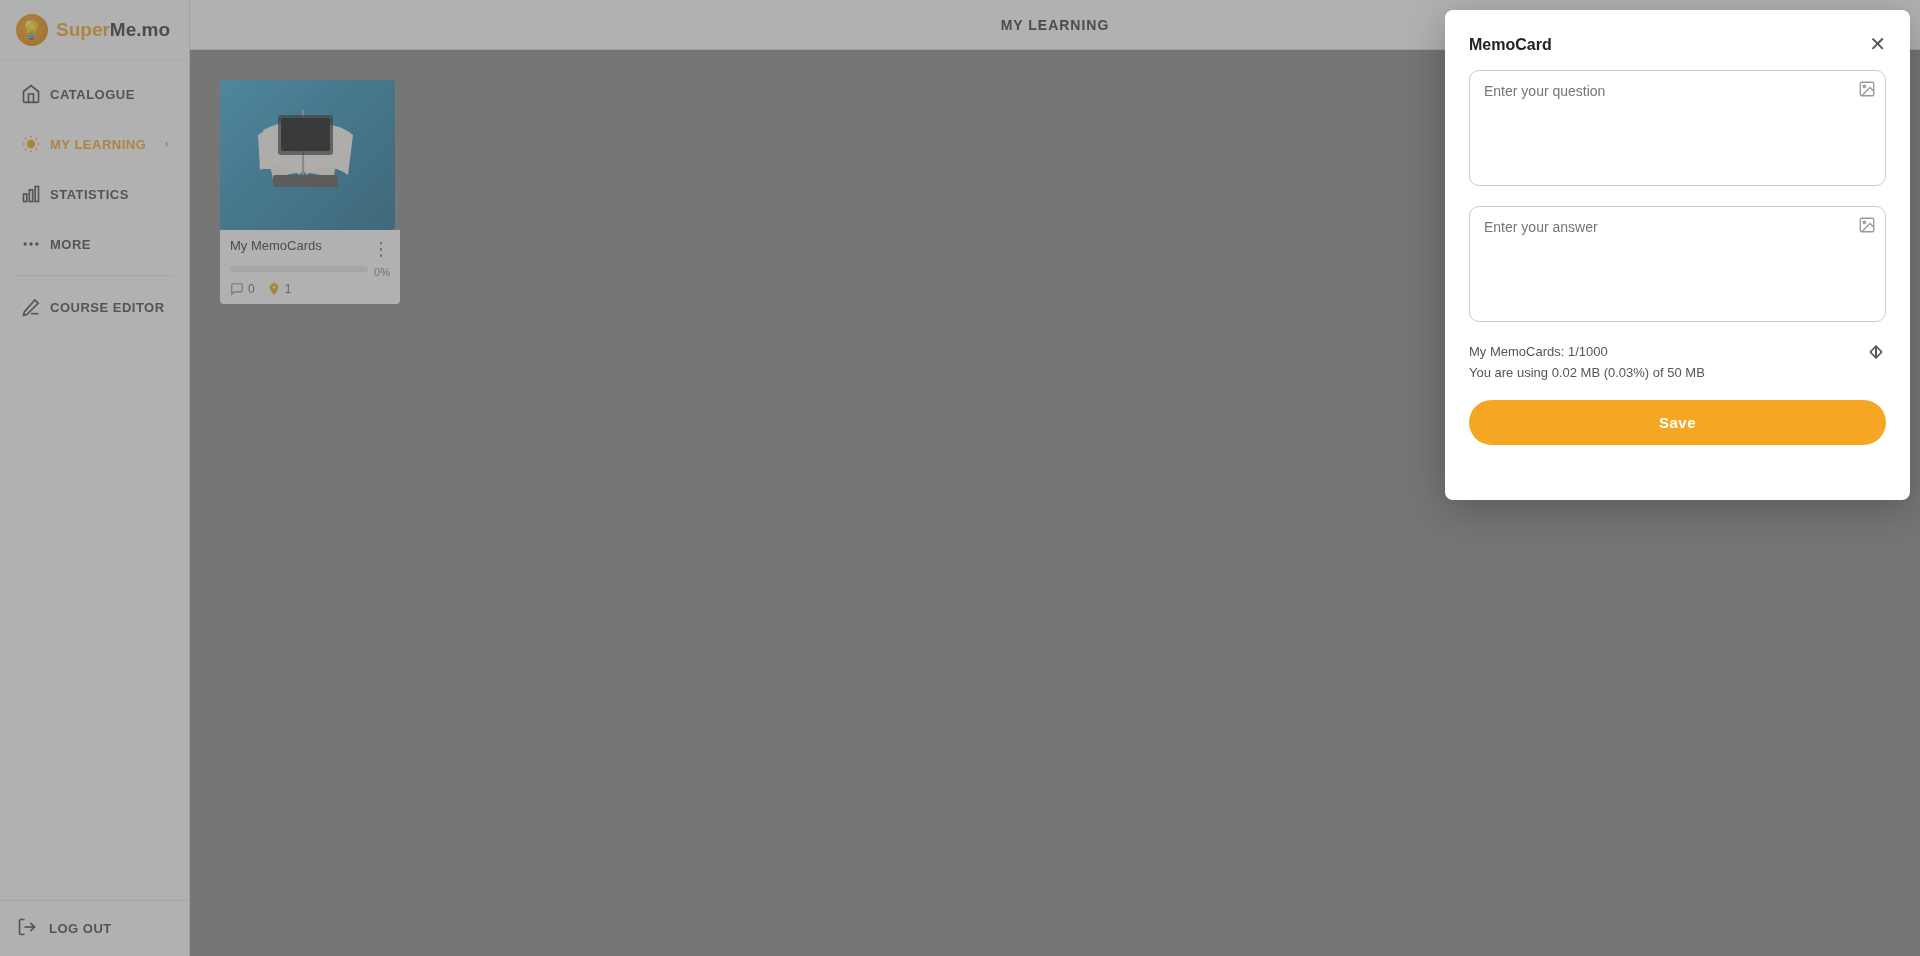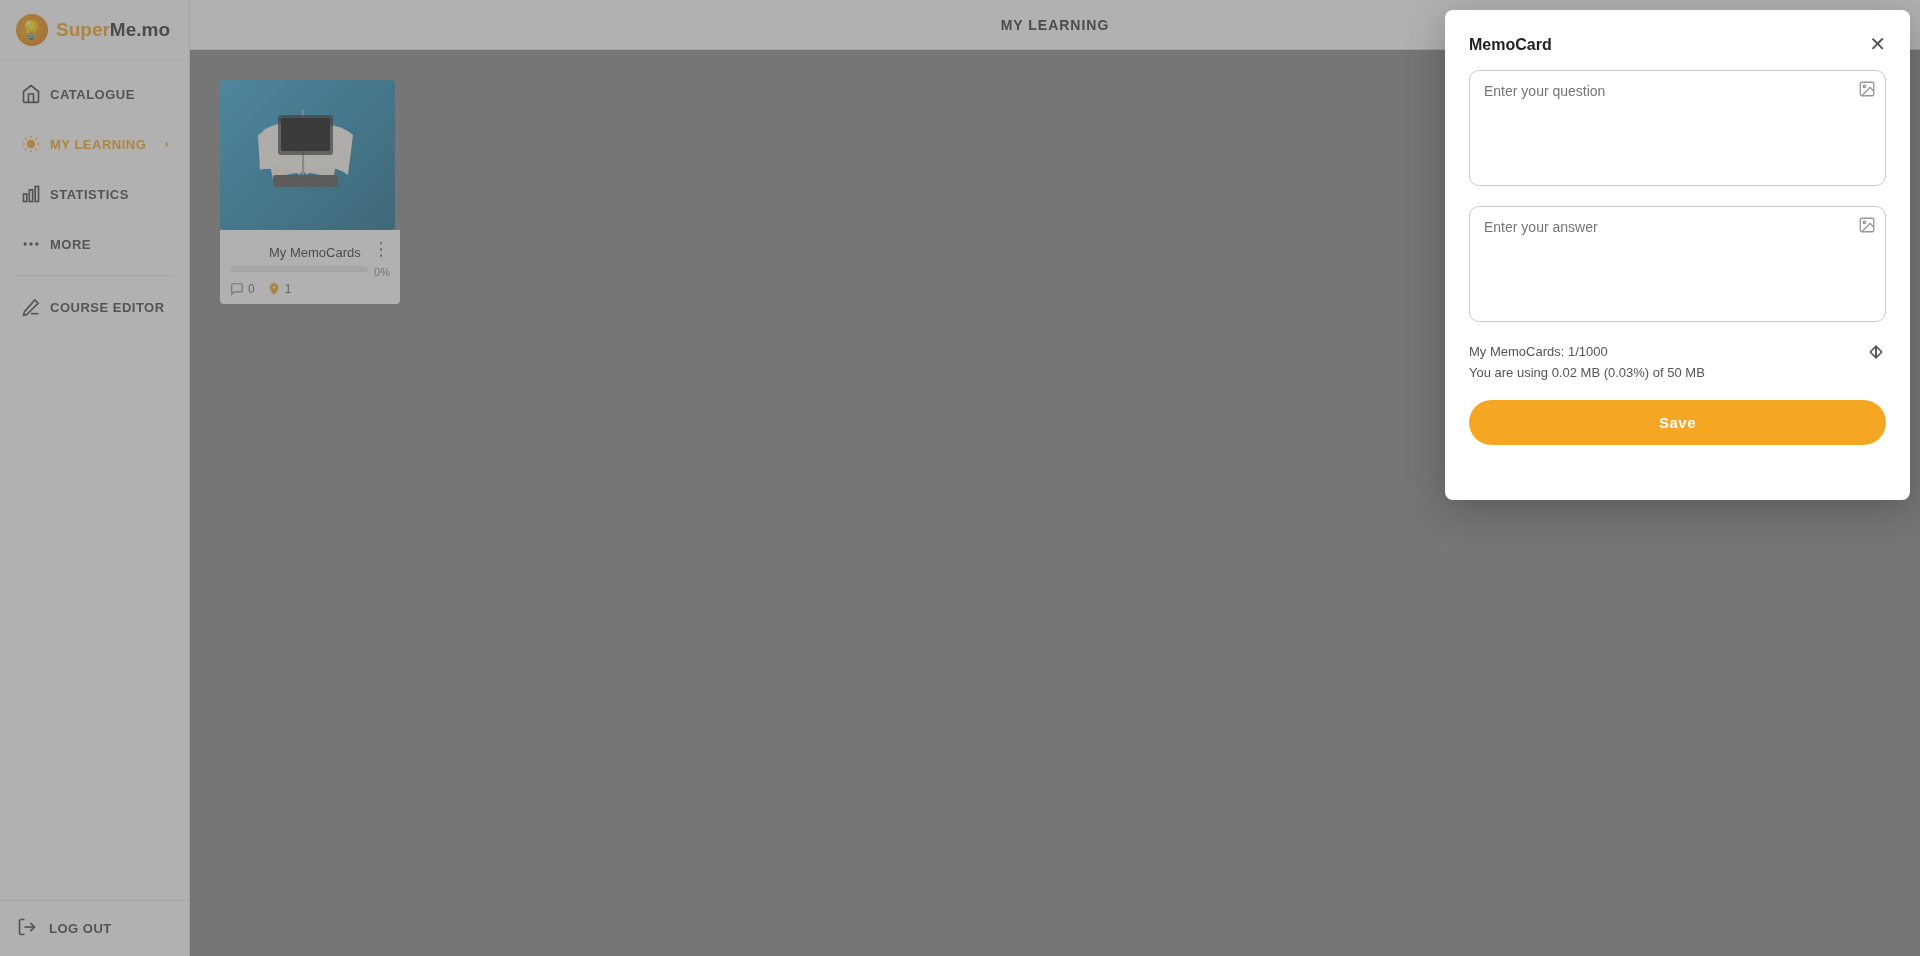--- a/index.html
+++ b/index.html
@@ -128,24 +128,23 @@
       position: relative;
     }
     .book-svg { width: 120px; height: 110px; }
     .card-info {
       background: #fff;
       padding: 8px 10px;
       border-radius: 0 0 4px 4px;
     }
     .card-title-row {
       display: flex;
-      align-items: flex-end;
+      align-items: flex-start;
       justify-content: space-between;
       margin-bottom: 6px;
-      margin-left: 39px;
     }
     .card-title {
       font-size: 13px;
       font-weight: 500;
       color: #333;
     }
     .card-menu-icon {
       font-size: 18px;
       color: #666;
       cursor: pointer;

